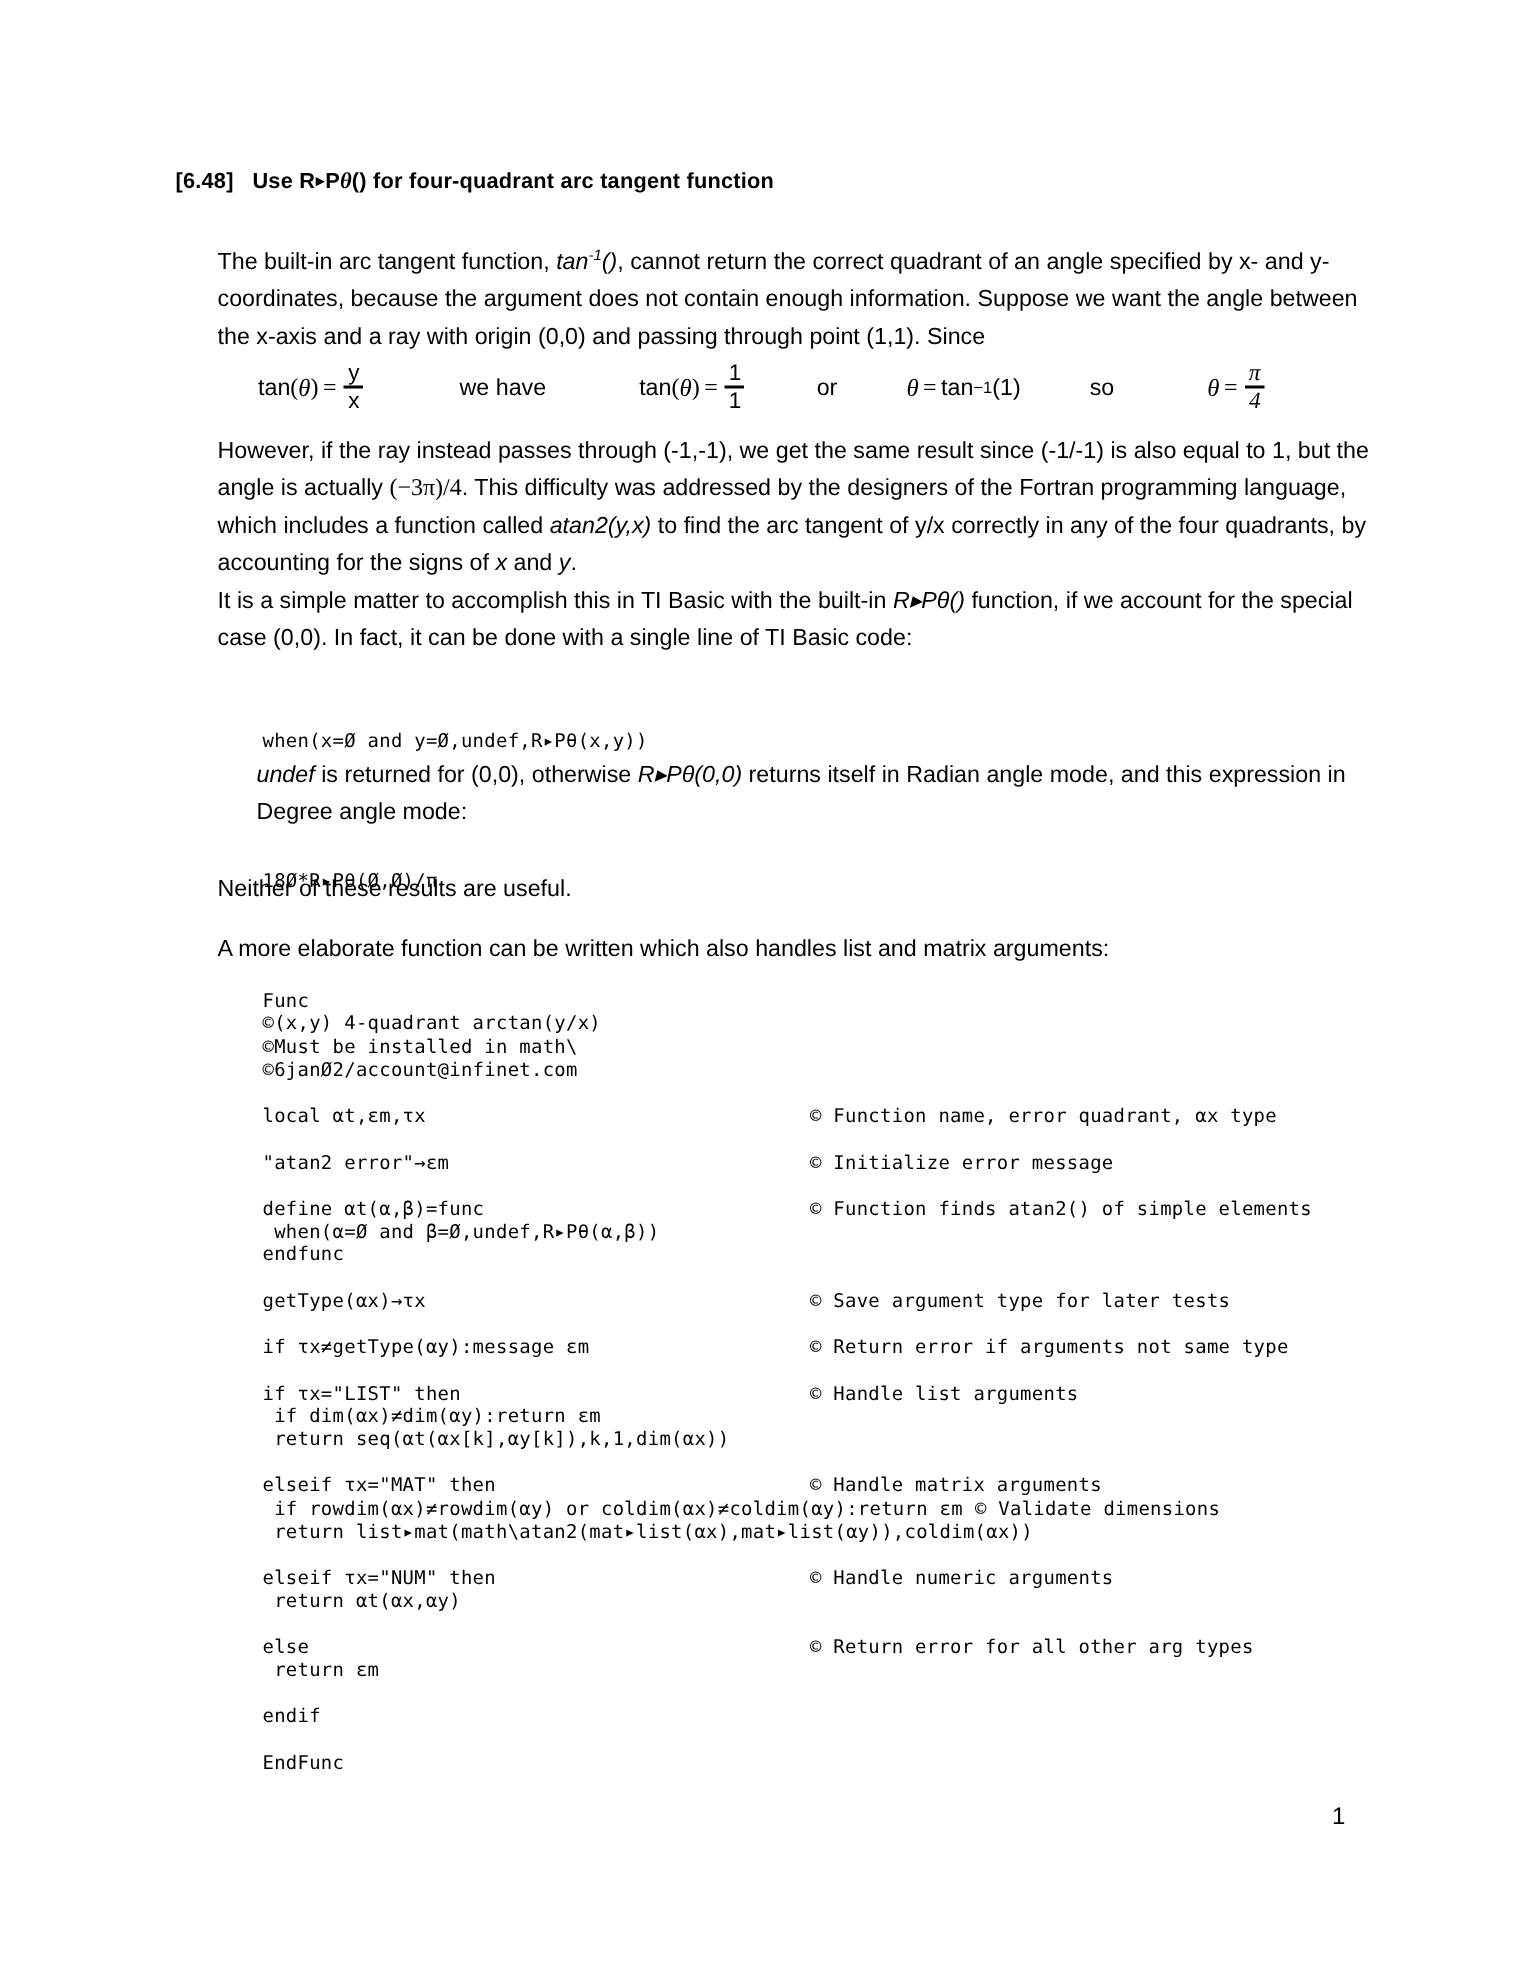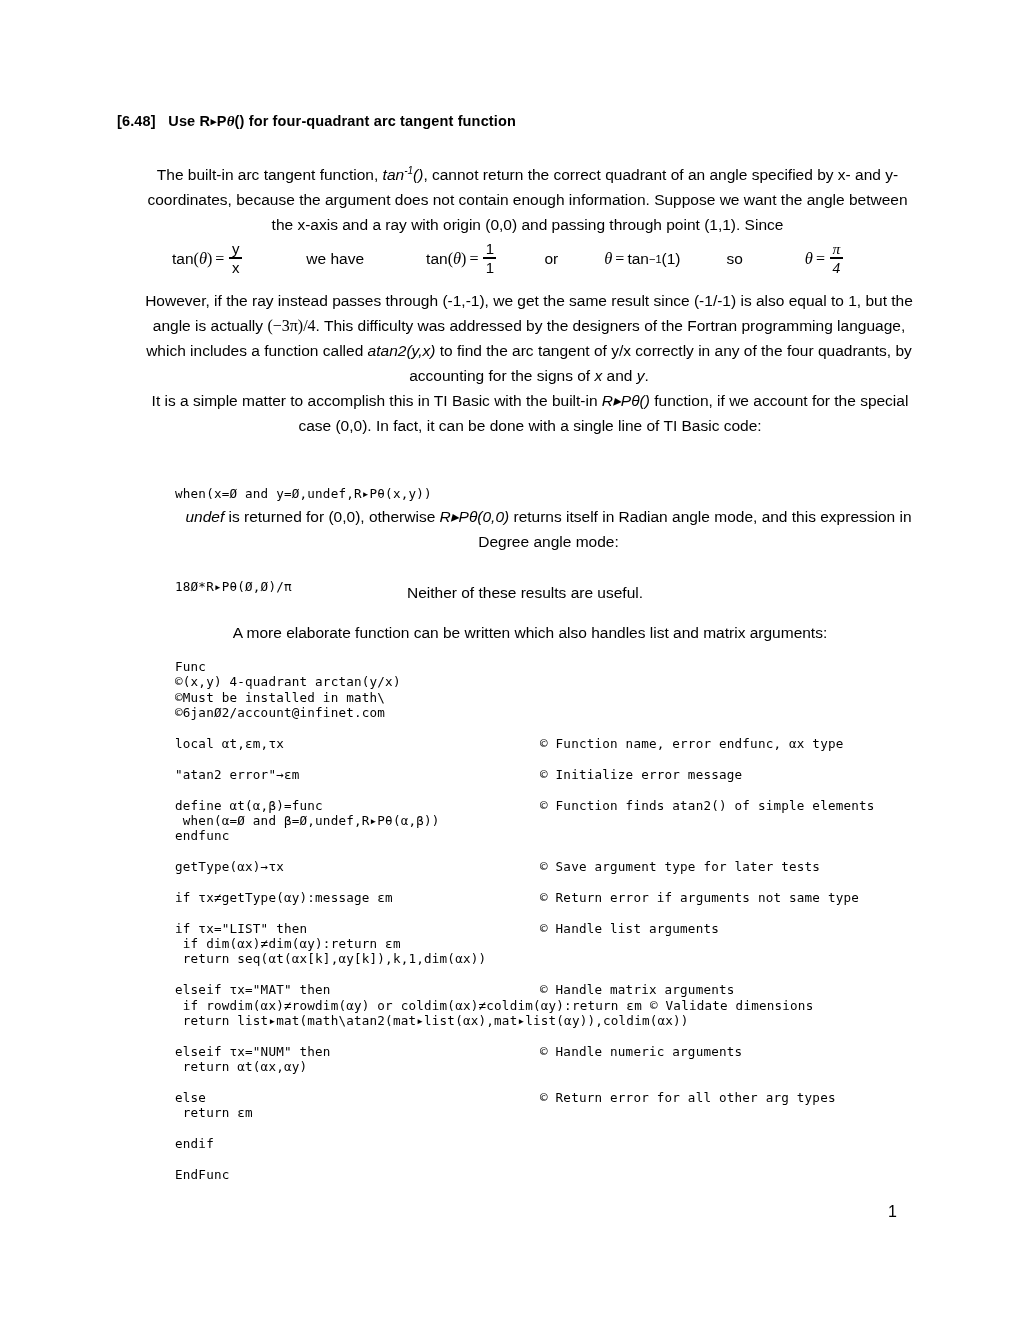--- a/index.html
+++ b/index.html
@@ -43,21 +43,21 @@
     padding: 0 0.5px;
   }
 
   
   .para {
     position: absolute;
     left: 145px;
     width: 760px;
     font-size: 15.5px;
     line-height: 25px;
-    text-align: center;
+    text-align: left;
   }
   .para i { font-style: italic; }
   .sup { font-size: 10px; vertical-align: super; font-style: italic; }
   .mathupr {
     font-family: "Liberation Serif", serif;
     font-style: normal;
     font-size: 16px;
   }
 
   
@@ -244,21 +244,21 @@
   <div class="para" style="left:145px; top:580px;">Neither of these results are useful.</div>
 
   <div class="para" style="left:145px; top:620px; width:770px;">A more elaborate function can be written which also handles list and matrix arguments:</div>
 
   <div class="codeblock">
       <div class="cline"><span>Func</span></div>
       <div class="cline"><span>©(x,y) 4-quadrant arctan(y/x)</span></div>
       <div class="cline"><span>©Must be installed in math\</span></div>
       <div class="cline"><span>©6janØ2/account@infinet.com</span></div>
       <div class="cline blank"><span></span></div>
-      <div class="cline"><span>local αt,εm,τx</span><span class="cmt">© Function name, error endfunc, αx type</span></div>
+      <div class="cline"><span>local αt,εm,τx</span><span class="cmt">© Function name, error quadrant, αx type</span></div>
       <div class="cline blank"><span></span></div>
       <div class="cline"><span>"atan2 error"→εm</span><span class="cmt">© Initialize error message</span></div>
       <div class="cline blank"><span></span></div>
       <div class="cline"><span>define αt(α,β)=func</span><span class="cmt">© Function finds atan2() of simple elements</span></div>
       <div class="cline"><span> when(α=Ø and β=Ø,undef,R▸Pθ(α,β))</span></div>
       <div class="cline"><span>endfunc</span></div>
       <div class="cline blank"><span></span></div>
       <div class="cline"><span>getType(αx)→τx</span><span class="cmt">© Save argument type for later tests</span></div>
       <div class="cline blank"><span></span></div>
       <div class="cline"><span>if τx≠getType(αy):message εm</span><span class="cmt">© Return error if arguments not same type</span></div>

